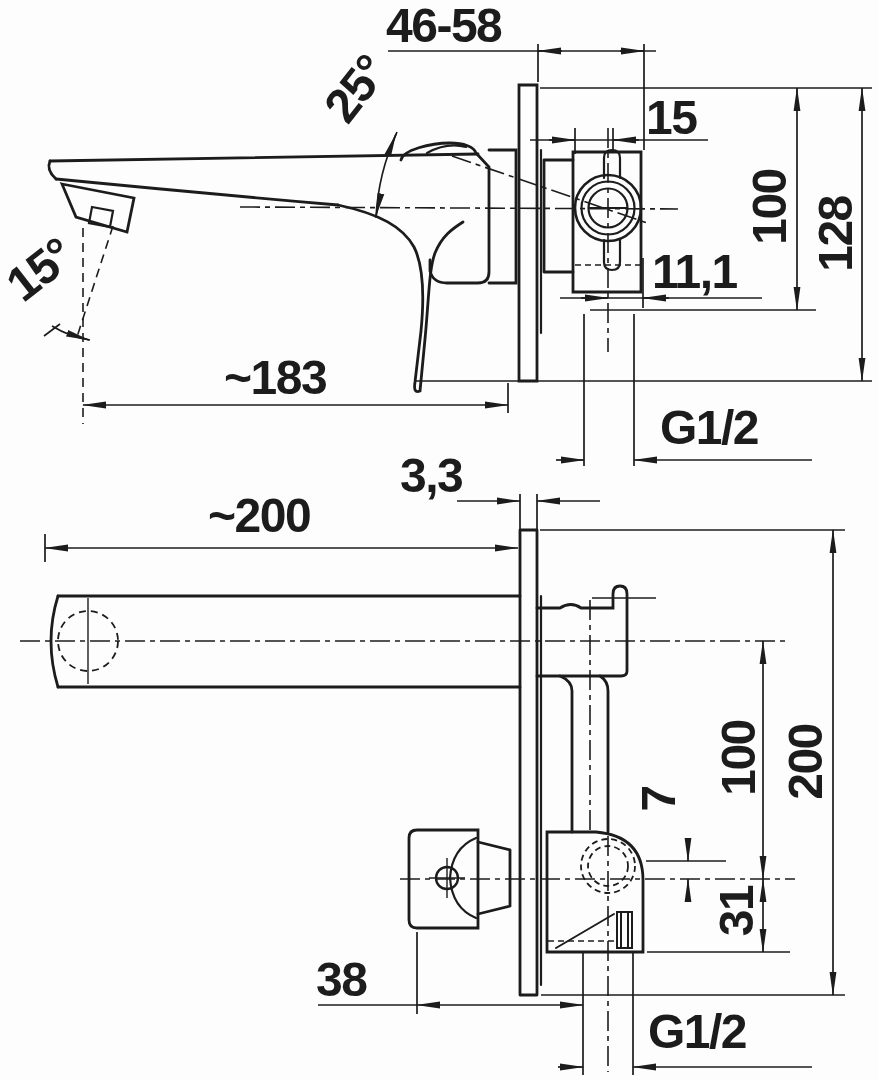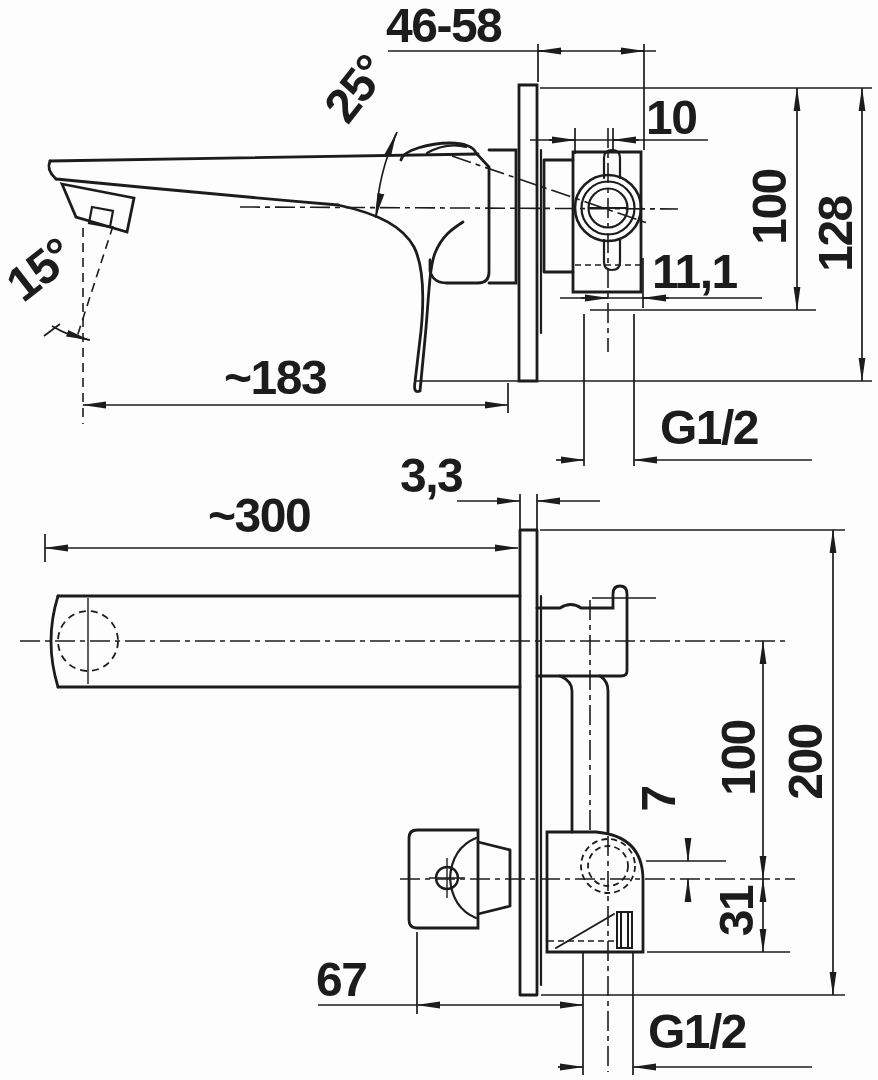--- a/index.html
+++ b/index.html
@@ -175,29 +175,29 @@
       <path d="M417,1005 L583,1005" marker-start="url(#arr)" marker-end="url(#arr)"></path>
 
       <path d="M558,1067 L583,1067" marker-end="url(#arr)"></path>
       <path d="M812,1067 L633,1067" marker-end="url(#arr)"></path>
     </g>
   </svg>
 
   <span class="dl" style="left:386px;top:2px">46-58</span>
   <span class="dl r52" style="left:356px;top:89px">25°</span>
   <span class="dl r38" style="left:40px;top:270px">15°</span>
-  <span class="dl" style="left:646px;top:94px">10</span>
+  <span class="dl" style="left:646px;top:94px">15</span>
   <span class="dl vl" style="left:770px;top:207px">100</span>
   <span class="dl vl" style="left:836px;top:234px">128</span>
   <span class="dl" style="left:652px;top:248px">11,1</span>
   <span class="dl" style="left:224px;top:354px">~183</span>
   <span class="dl" style="left:660px;top:404px">G1/2</span>
 
-  <span class="dl" style="left:208px;top:492px">~300</span>
+  <span class="dl" style="left:208px;top:492px">~200</span>
   <span class="dl" style="left:400px;top:452px">3,3</span>
   <span class="dl vl" style="left:659px;top:799px">7</span>
   <span class="dl vl" style="left:739px;top:758px">100</span>
   <span class="dl vl" style="left:806px;top:762px">200</span>
   <span class="dl vl" style="left:737px;top:911px">31</span>
-  <span class="dl" style="left:316px;top:956px">67</span>
+  <span class="dl" style="left:316px;top:956px">38</span>
   <span class="dl" style="left:648px;top:1008px">G1/2</span>
 
 </div>
 
 </body></html>

